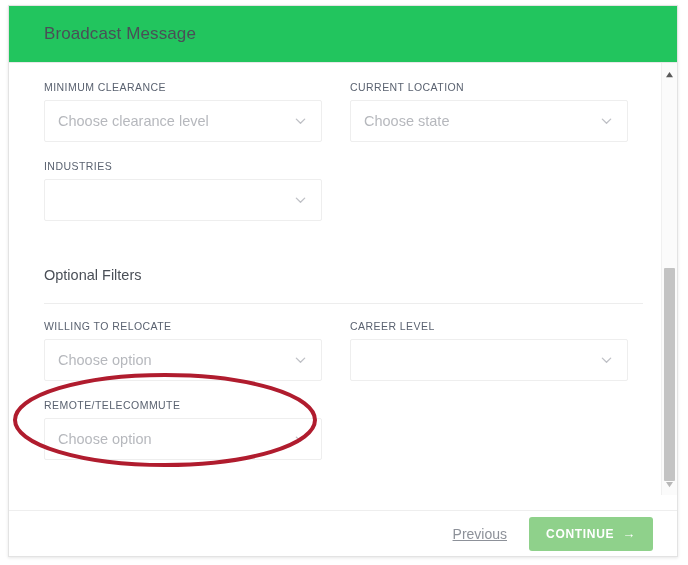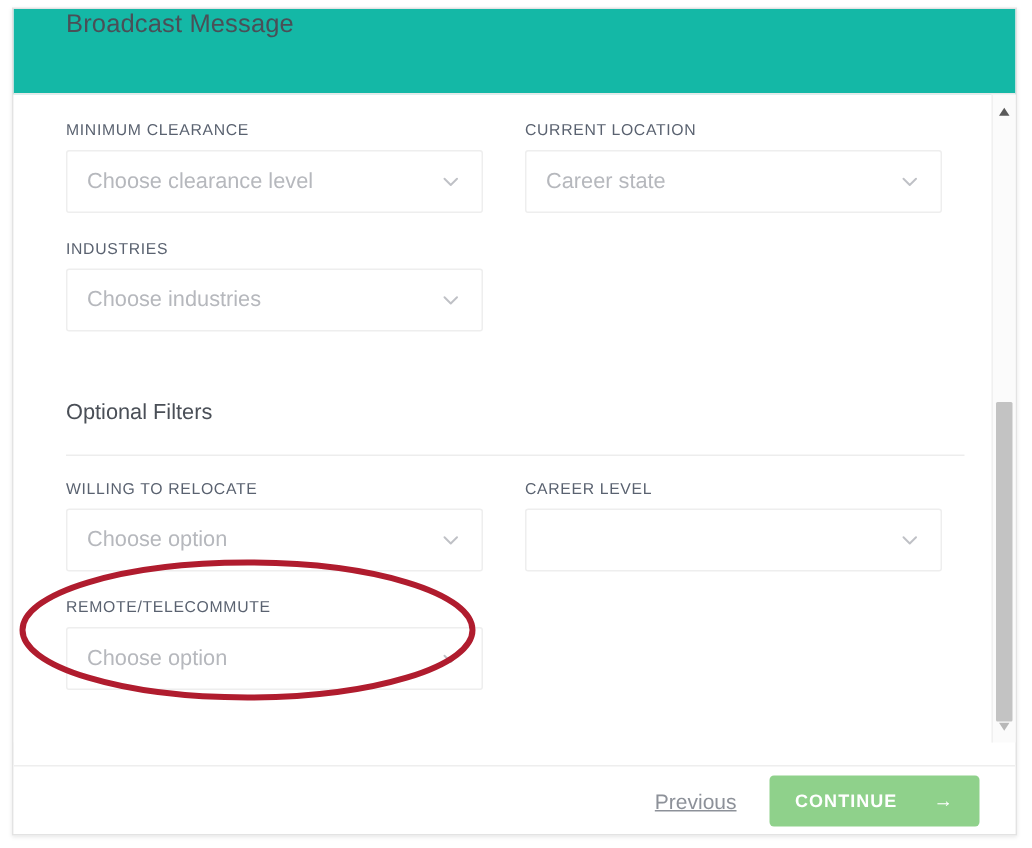--- a/index.html
+++ b/index.html
@@ -25,24 +25,25 @@
     background: #ffffff;
     border: 1px solid #e3e3e3;
     box-shadow: 0 1px 3px rgba(0,0,0,0.10);
     box-sizing: border-box;
     overflow: hidden;
   }
 
   
   .modal-header {
     height: 57px;
-    background: #14b8a6;
+    background: #22c55e;
     border-bottom: 1px solid #e8e8e8;
     box-sizing: border-box;
     display: flex;
+    align-items: center;
   }
   .modal-title {
     padding-left: 35px;
     font-size: 17px;
     font-weight: 400;
     color: #4a4f57;
     letter-spacing: 0.1px;
   }
 
   
@@ -184,21 +185,21 @@
     border: none;
     border-radius: 3px;
     height: 34px;
     padding: 0 17px;
     color: #ffffff;
     font-size: 12px;
     font-weight: 700;
     letter-spacing: 0.7px;
     display: flex;
     align-items: center;
-    gap: 24px;
+    gap: 8px;
     cursor: pointer;
     font-family: "Liberation Sans", sans-serif;
   }
   .continue-arrow { font-size: 13px; line-height: 1; }
 
   
   .annotation {
     position: absolute;
     left: 11px;
     top: 372px;
@@ -229,35 +230,34 @@
               <svg viewBox="0 0 14 14" width="13" height="13" fill="none" stroke="currentColor" stroke-width="1.4" stroke-linecap="round" stroke-linejoin="round">
                   <polyline points="2.5,5 7,9.5 11.5,5"></polyline>
                 </svg>
             </span>
           </div>
         </div>
 
         <div class="field">
           <span class="field-label">CURRENT LOCATION</span>
           <div class="select-box">
-            <span class="select-placeholder">Career state</span>
+            <span class="select-placeholder">Choose state</span>
             <span class="chevron">
               <svg viewBox="0 0 14 14" width="13" height="13" fill="none" stroke="currentColor" stroke-width="1.4" stroke-linecap="round" stroke-linejoin="round">
                   <polyline points="2.5,5 7,9.5 11.5,5"></polyline>
                 </svg>
             </span>
           </div>
         </div>
       </div>
 
       <div class="row">
         <div class="field">
           <span class="field-label">INDUSTRIES</span>
           <div class="select-box">
-            <span class="select-placeholder">Choose industries</span>
             <span class="chevron">
               <svg viewBox="0 0 14 14" width="13" height="13" fill="none" stroke="currentColor" stroke-width="1.4" stroke-linecap="round" stroke-linejoin="round">
                   <polyline points="2.5,5 7,9.5 11.5,5"></polyline>
                 </svg>
             </span>
           </div>
         </div>
         <div class="field"></div>
       </div>
 

